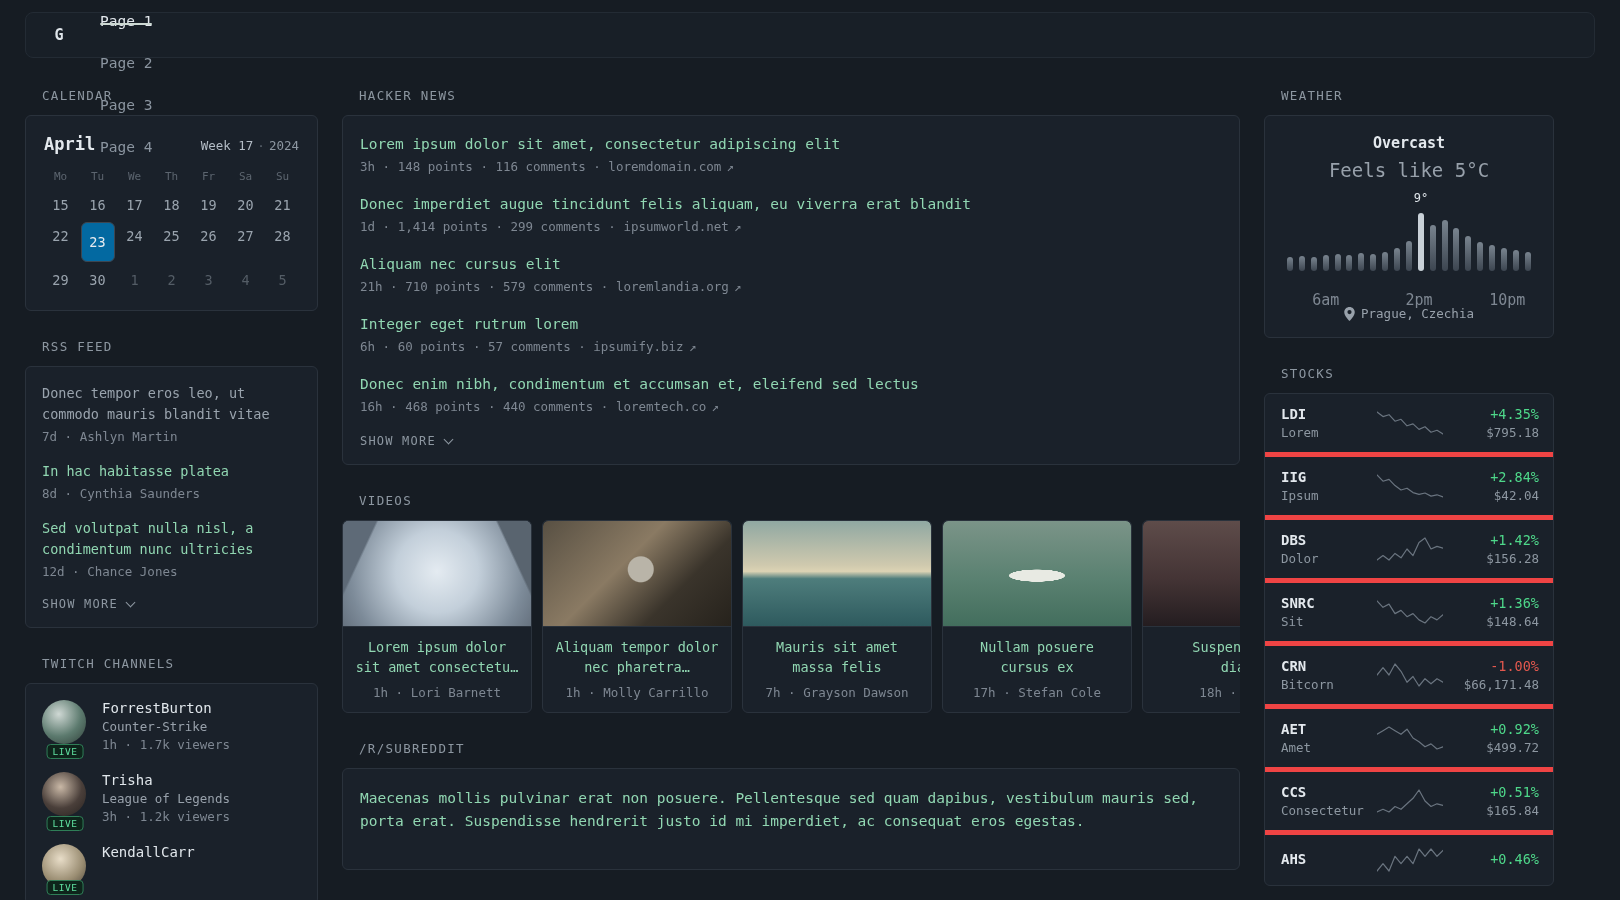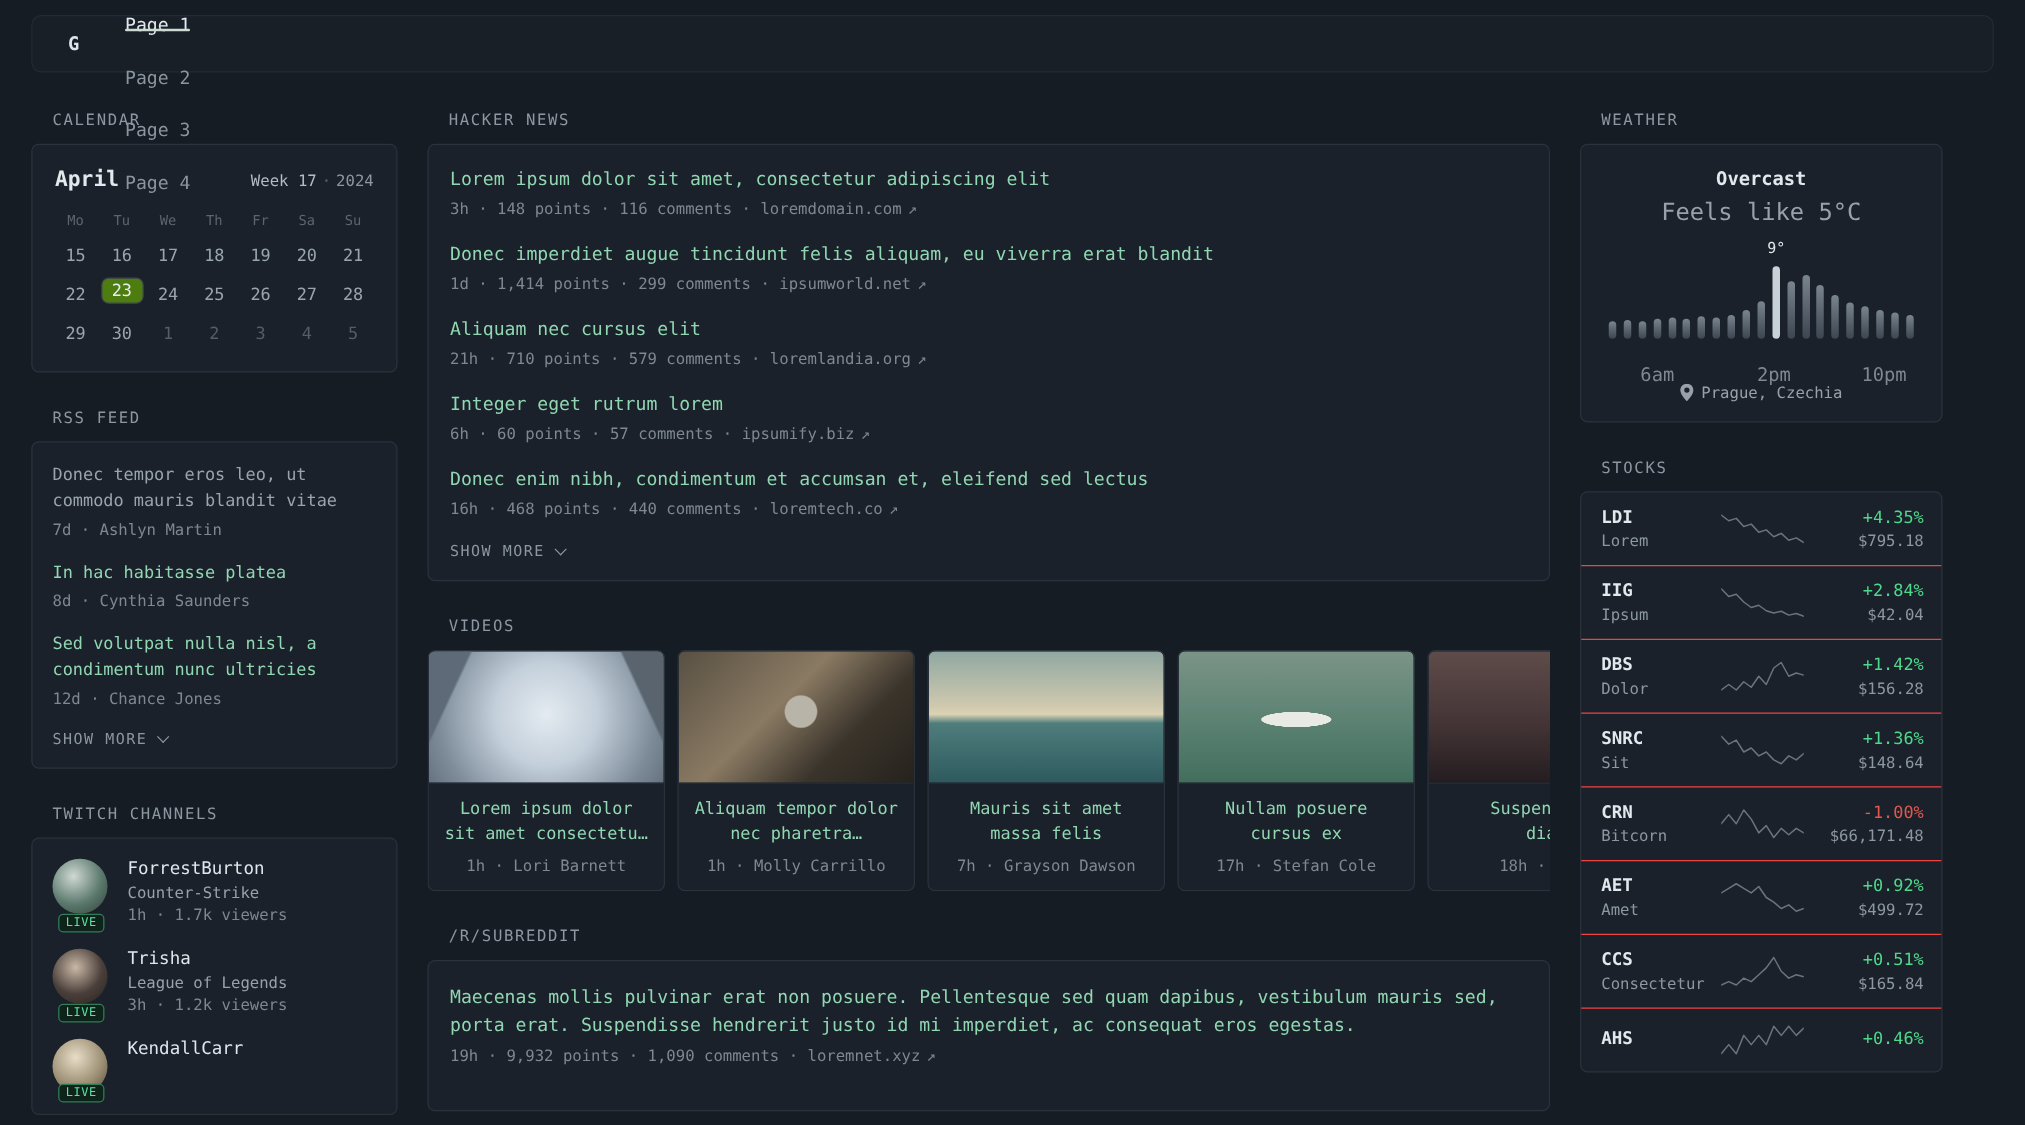--- a/index.html
+++ b/index.html
@@ -70,22 +70,22 @@
   .cal-grid{ display:grid; grid-template-columns:repeat(7,1fr); row-gap:2px; }
   .cal-dh{
     height:24px; display:flex; align-items:center; justify-content:center;
     font-size:11px; color:#5c656f;
   }
   .cal-cell{
     height:29px; display:flex; align-items:center; justify-content:center;
     font-size:13.5px; color:#9aa4ae;
   }
   .cal-cell.selected{
-    width:34px; height:21px; margin:1px auto; border-radius:6px;
-    background:#4d7c0f; border:1px solid #3d4651; color:#e6ebf0;
+    width:34px; height:40px; margin:1px auto; border-radius:6px;
+    background:#0369a1; border:1px solid #3d4651; color:#e6ebf0;
   }
   .cal-cell.out{ color:#545d66; }
 
   
   .feed-item{ margin-bottom:17px; }
   .feed-title{ display:block; font-size:13.5px; line-height:21px; }
 
   
   .channel{ display:flex; gap:14px; margin-bottom:20px; }
   .channel:last-child{ margin-bottom:0; }
@@ -140,21 +140,21 @@
   .w-bars{ display:flex; align-items:flex-end; justify-content:space-between; height:62px; padding:0 4px; }
   .wbar{ width:6px; border-radius:3px; background:linear-gradient(180deg,#79848f,#3c4550); }
   .wbar.hl{ background:#c9d1d8; }
   .w-times{ position:relative; height:15px; margin-top:20px; font-size:15px; color:#7e8792; }
   .w-times span{ position:absolute; transform:translateX(-50%); }
   .t0{ left:17%; } .t1{ left:54%; } .t2{ left:89%; }
   .w-loc{ display:flex; align-items:center; justify-content:center; gap:6px;
           font-size:12.5px; color:#98a1ab; }
 
   
-  .stock-row{ display:flex; align-items:center; padding:12px 16px; border-top:1px solid #ef4444; }
+  .stock-row{ display:flex; align-items:center; padding:12px 16px; border-top:5px solid #ef4444; }
   .stock-row:first-child{ border-top:none; }
   .st-left{ width:96px; flex:none; }
   .st-ticker{ font-size:14px; font-weight:700; color:#e3e8ed; }
   .st-name{ font-size:12.5px; color:#8d97a1; margin-top:3px; }
   .st-spark{ flex:1; display:flex; justify-content:center; }
   .st-right{ width:96px; flex:none; text-align:right; }
   .st-change{ font-size:13.5px; }
   .pos{ color:#4ed88a; } .neg{ color:#e2584e; }
   .st-price{ font-size:12.5px; color:#8d97a1; margin-top:3px; }
 </style>
@@ -369,24 +369,20 @@
           </div>
         </a>
       </div>
     </section>
 
     <section class="widget">
       <h2 class="wtitle">/R/SUBREDDIT</h2>
       <div class="card hn-card">
         <div class="hn-item">
           <a class="sub-title link">Maecenas mollis pulvinar erat non posuere. Pellentesque sed quam dapibus, vestibulum mauris sed, porta erat. Suspendisse hendrerit justo id mi imperdiet, ac consequat eros egestas.</a>
-          <div class="meta">
-            <span>19h · 9,932 points · 1,090 comments ·</span>
-            <a class="domain"><span>loremnet.xyz</span><span class="ext">↗</span></a>
-          </div>
         </div>
       </div>
     </section>
   </div>
 
   <div class="col">
 
     <section class="widget">
       <h2 class="wtitle">WEATHER</h2>
       <div class="card weather-card">

